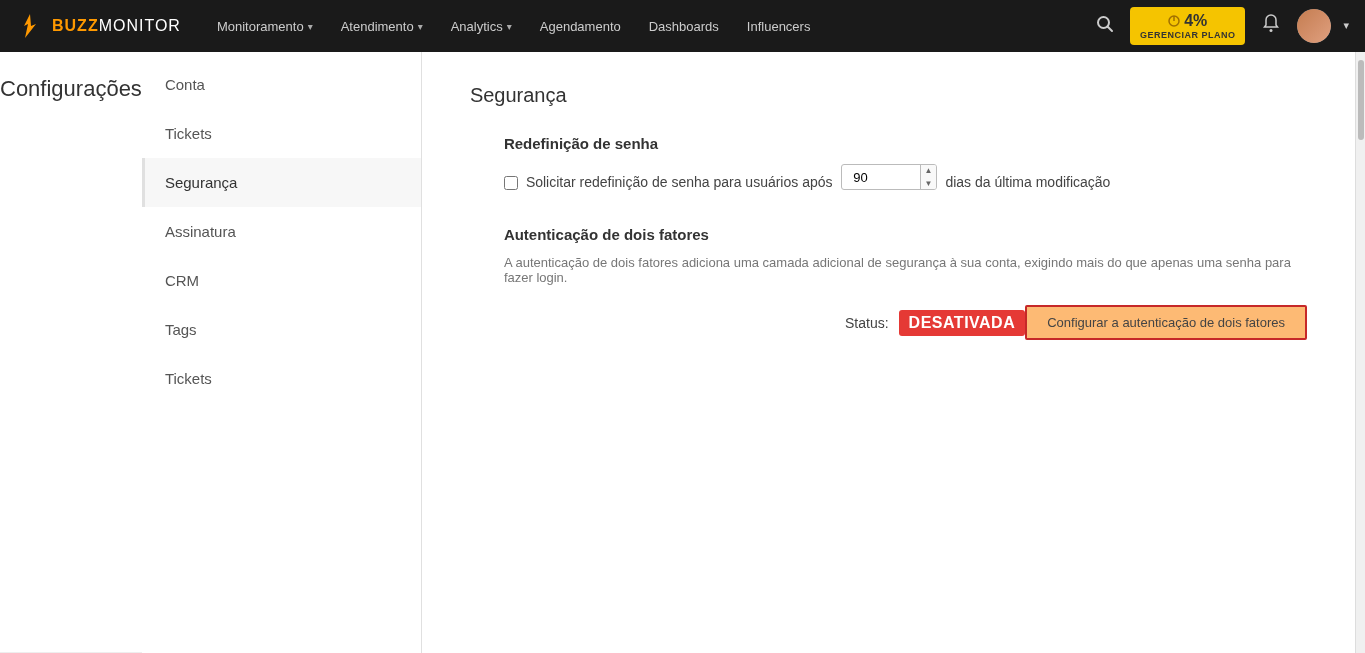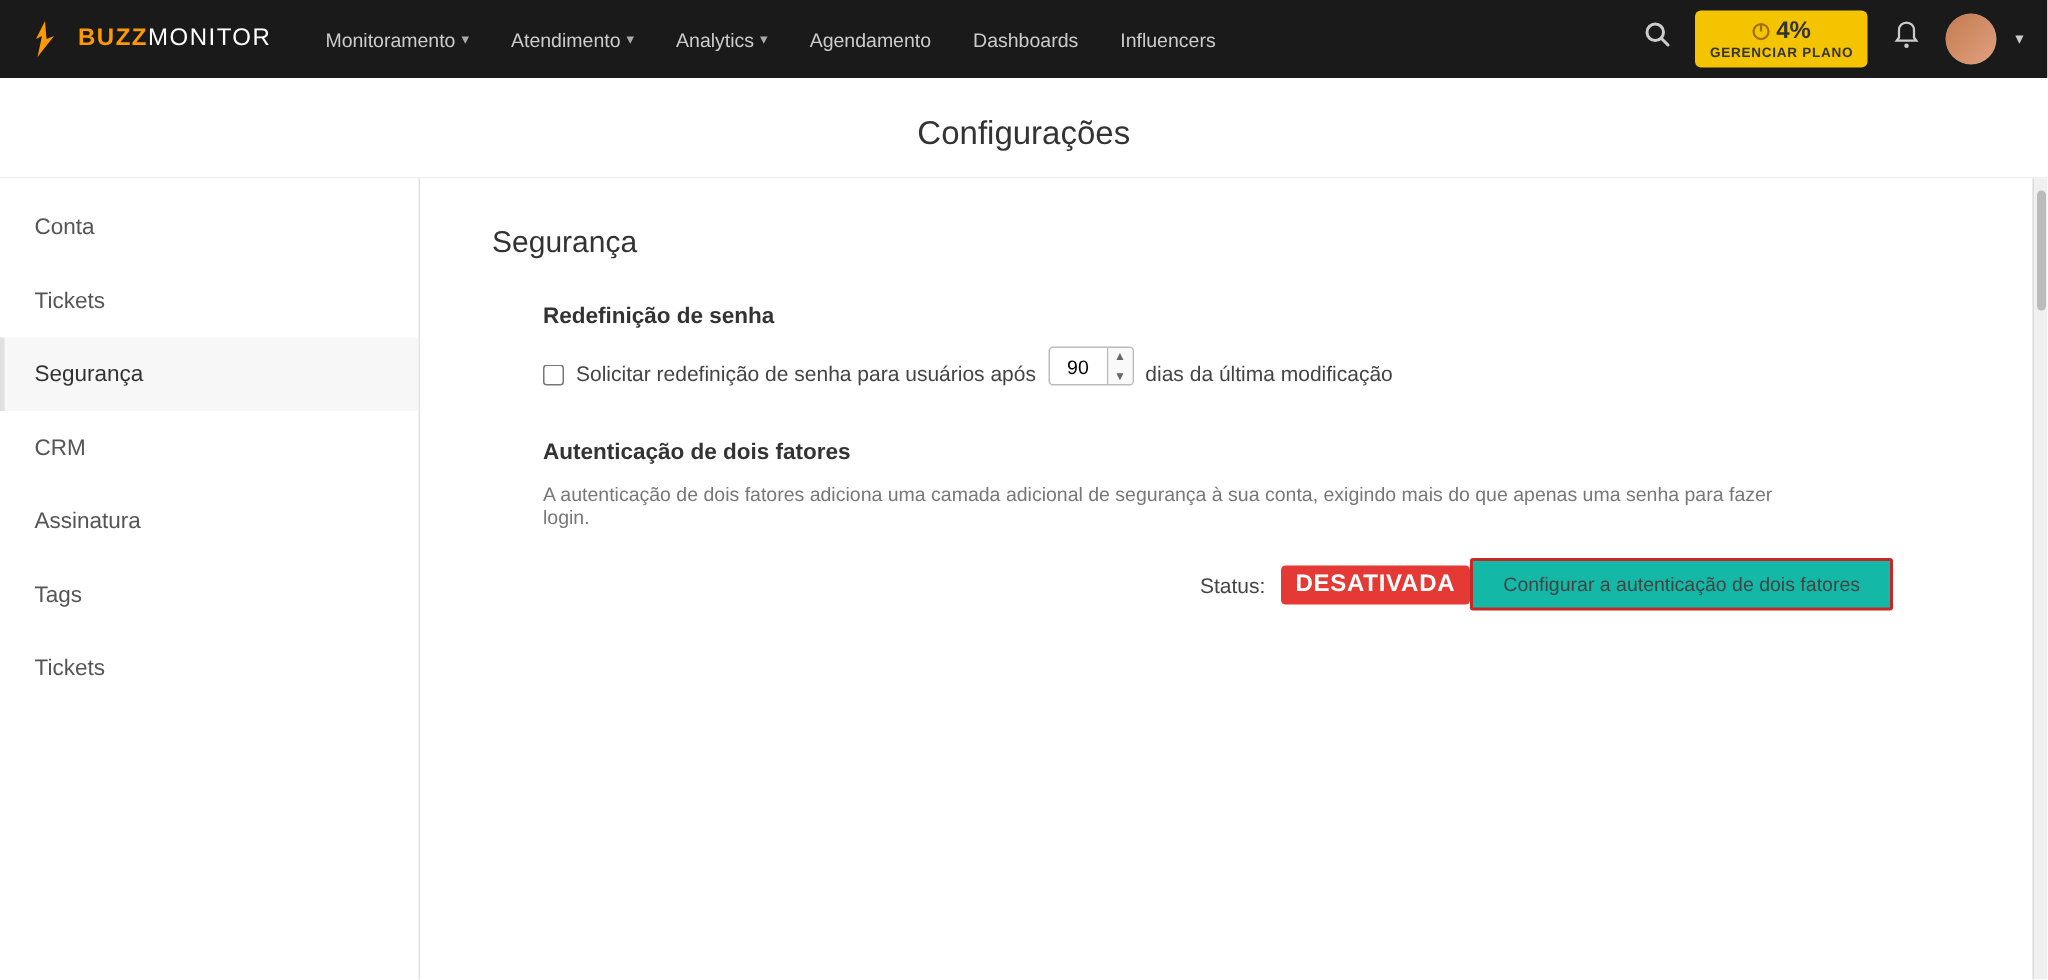--- a/index.html
+++ b/index.html
@@ -115,21 +115,21 @@
     }
     .avatar-chevron {
       color: #ccc;
       font-size: 11px;
       cursor: pointer;
     }
 
     
     .page-wrapper {
       display: flex;
-      flex-direction: column;
+      flex-direction: row;
       min-height: calc(100vh - 52px);
     }
     .page-title-bar {
       text-align: center;
       padding: 24px 0 16px;
       border-bottom: 1px solid #eee;
       background: #fff;
     }
     .page-title {
       font-size: 22px;
@@ -199,20 +199,21 @@
       height: 14px;
       cursor: pointer;
     }
     .days-stepper {
       display: flex;
       align-items: center;
       border: 1px solid #bbb;
       border-radius: 3px;
       overflow: hidden;
       height: 26px;
+      gap: 40px;
     }
     .days-value {
       padding: 0 8px;
       font-size: 13px;
       min-width: 30px;
       text-align: center;
       border: none;
       outline: none;
       background: #fff;
     }
@@ -256,21 +257,21 @@
       color: #fff;
       font-size: 16px;
       font-weight: bold;
       padding: 4px 10px;
       border-radius: 3px;
       letter-spacing: 0.5px;
       text-transform: uppercase;
     }
     .configure-2fa-btn {
       border: 2px solid #c62828;
-      background: #14b8a6;
+      background: #fdba74;
       color: #444;
       font-size: 13px;
       padding: 8px 20px;
       cursor: pointer;
       border-radius: 2px;
       white-space: nowrap;
     }
 
     
     .right-scrollbar {
@@ -369,24 +370,24 @@
       <div class="sidebar-item">
         <span>Conta</span>
       </div>
       <div class="sidebar-item">
         <span>Tickets</span>
       </div>
       <div class="sidebar-item active">
         <span>Segurança</span>
       </div>
       <div class="sidebar-item">
+        <span>Assinatura</span>
+      </div>
+      <div class="sidebar-item">
         <span>CRM</span>
-      </div>
-      <div class="sidebar-item">
-        <span>Assinatura</span>
       </div>
       <div class="sidebar-item">
         <span>Tags</span>
       </div>
       <div class="sidebar-item">
         <span>Tickets</span>
       </div>
     </aside>
 
     <main class="main-content">

